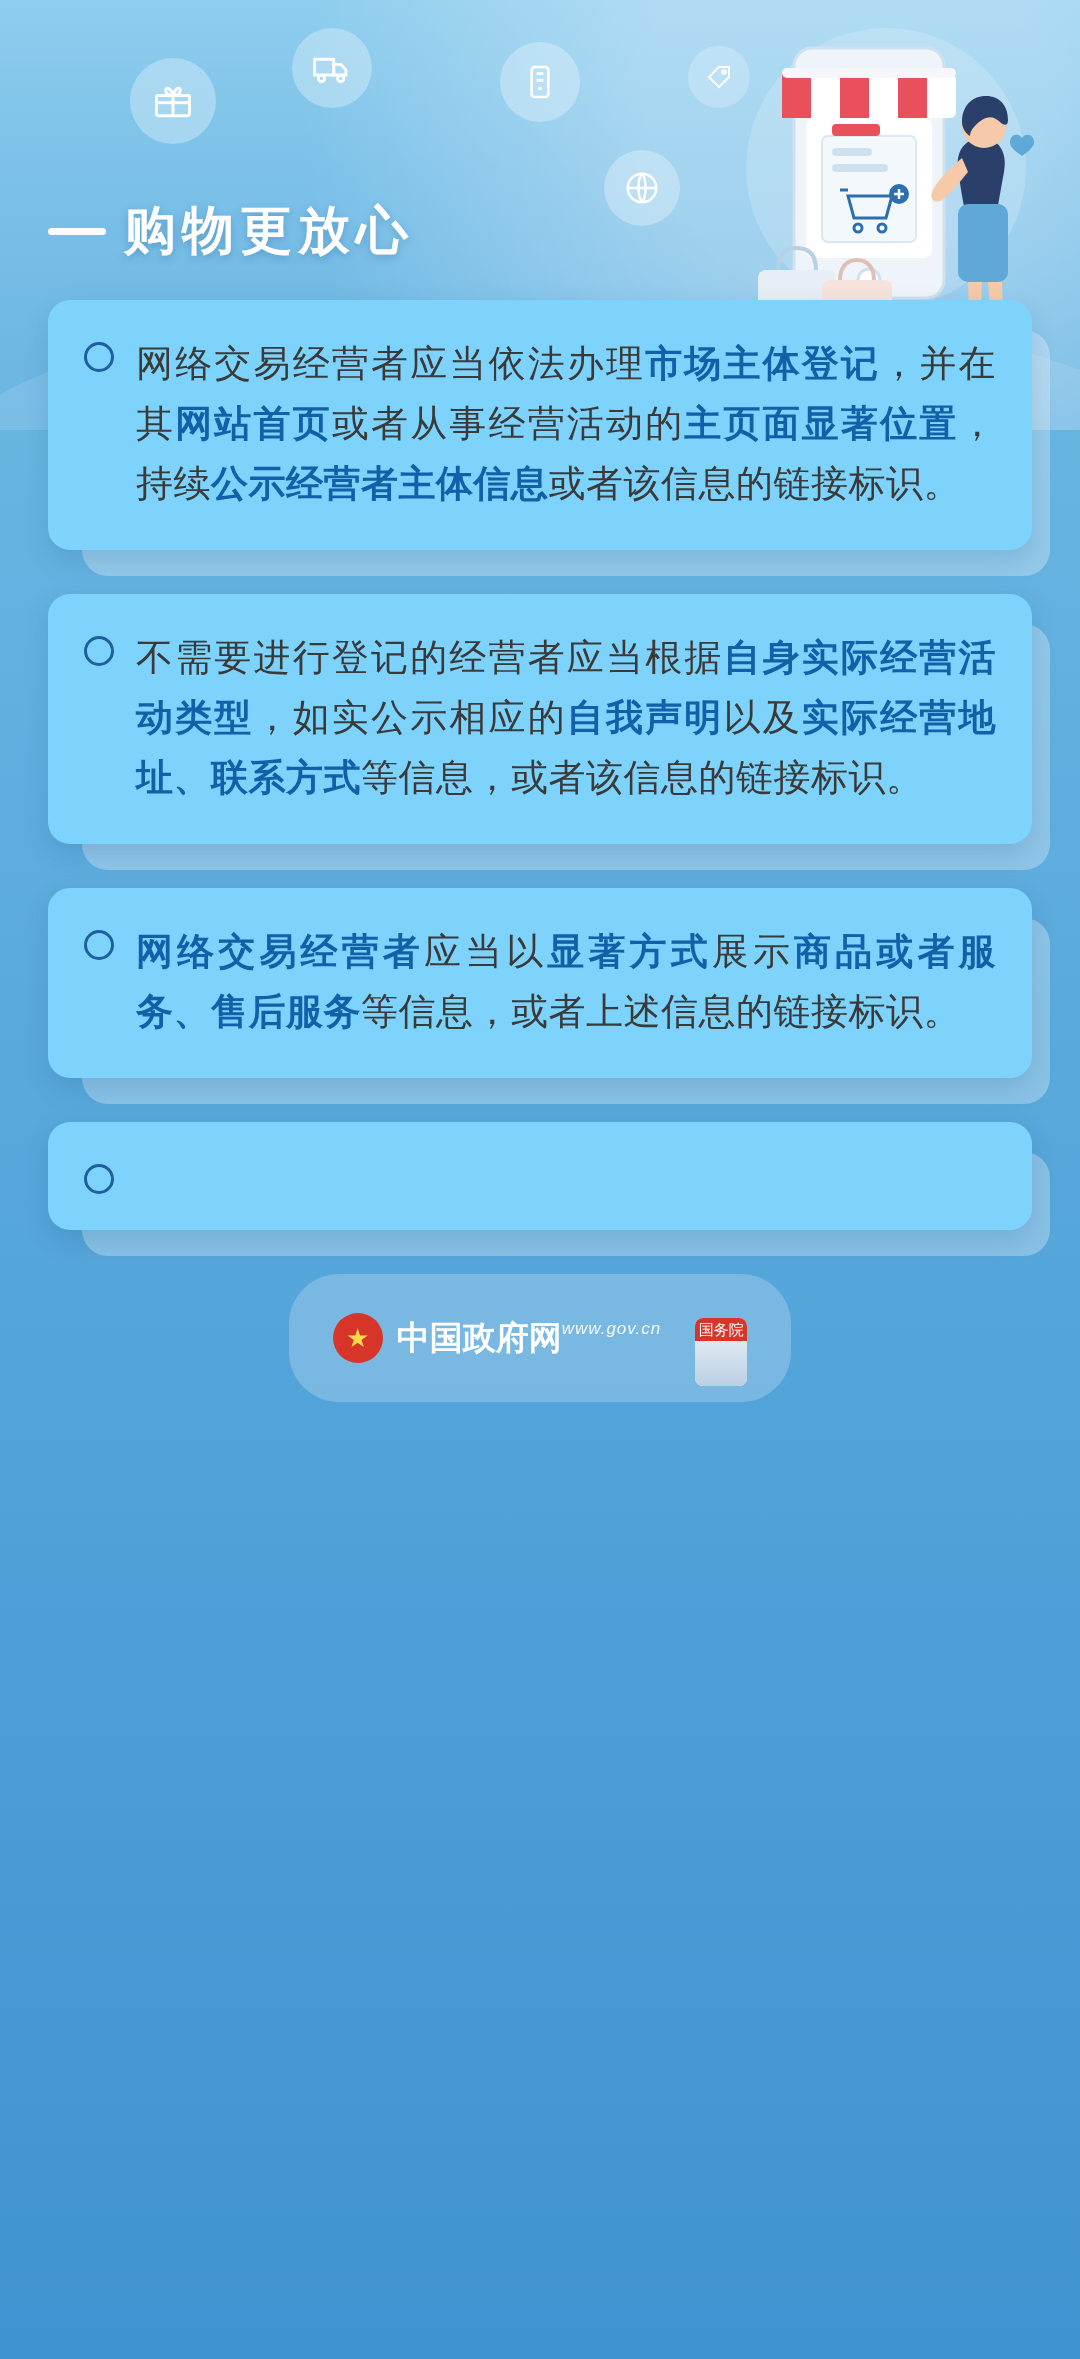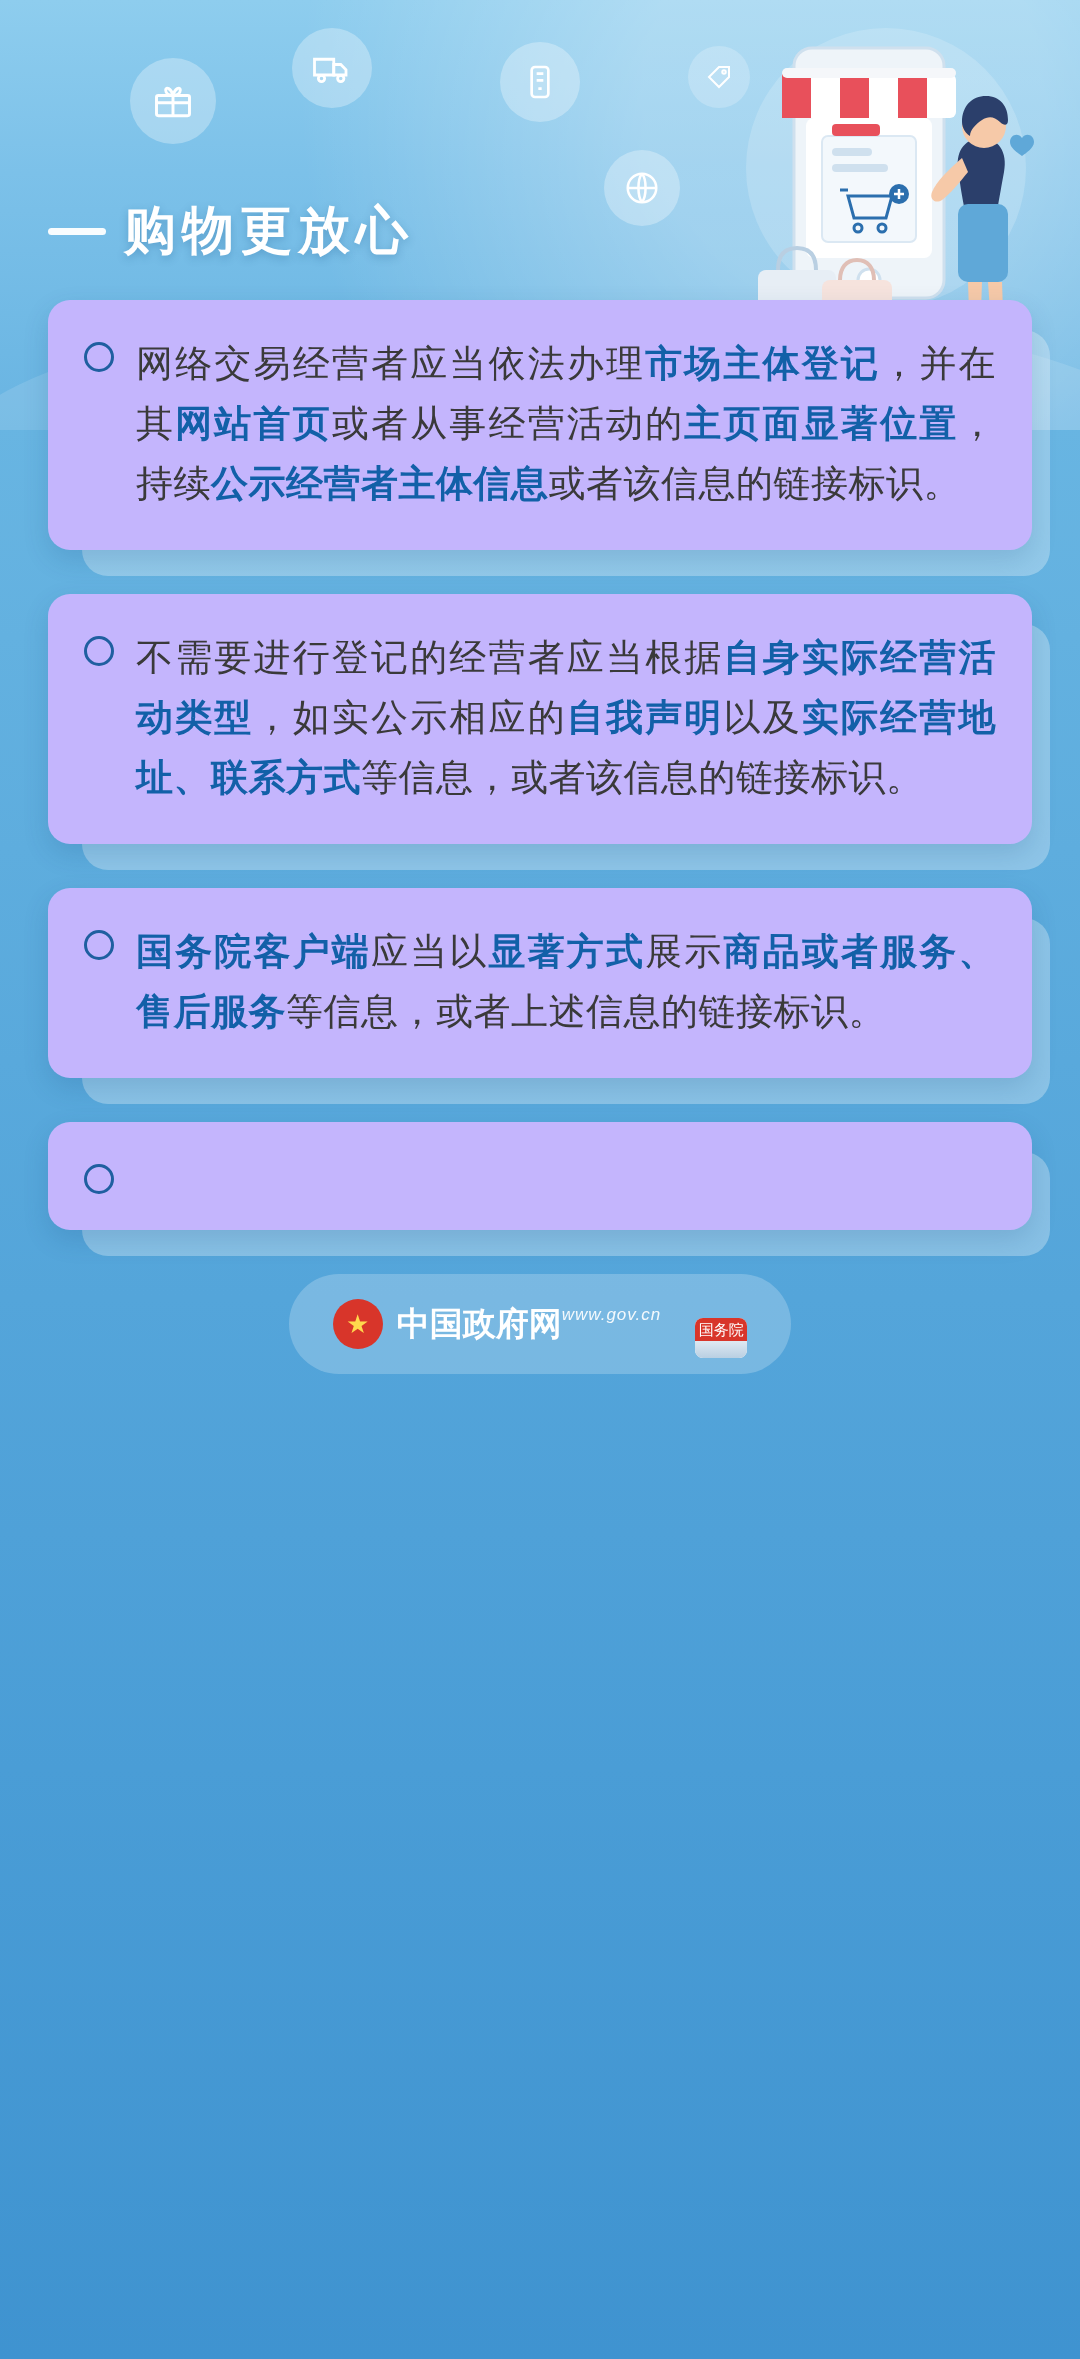--- a/index.html
+++ b/index.html
@@ -109,21 +109,21 @@
     position: absolute;
     left: 34px;
     top: 30px;
     right: -18px;
     bottom: -26px;
     background: rgba(255,255,255,0.30);
     border-radius: 26px;
   }
   .card {
     position: relative;
-    background: #c4b5fd;
+    background: #7dd3fc;
     border-radius: 22px;
     padding: 34px 36px 36px 36px;
     display: flex;
     gap: 22px;
     box-shadow: 0 10px 26px rgba(20,70,120,0.16);
   }
   .bullet {
     flex: 0 0 auto;
     width: 30px;
     height: 30px;
@@ -171,21 +171,21 @@
     background: #d8352a;
     display: flex;
     align-items: center;
     justify-content: center;
     color: #ffd84d;
     font-size: 26px;
     line-height: 1;
   }
   .gov-badge {
     width: 52px;
-    height: 40px;
+    height: 68px;
     border-radius: 8px;
     background: #ffffff;
     display: flex;
     flex-direction: column;
     overflow: hidden;
     margin-top: 28px;
   }
   .gov-badge .gb-top {
     background: #d8352a;
     color: #fff;
@@ -331,21 +331,21 @@
     <div class="card">
       <div class="bullet"></div>
       <div class="card-text">不需要进行登记的经营者应当根据<b>自身实际经营活动类型</b>，如实公示相应的<b>自我声明</b>以及<b>实际经营地址、联系方式</b>等信息，或者该信息的链接标识。</div>
     </div>
   </div>
 
   <div class="card-wrap">
     <div class="card-shadow"></div>
     <div class="card">
       <div class="bullet"></div>
-      <div class="card-text"><b>国务院客户端</b>应当以<b>显著方式</b>展示<b>商品或者服务、售后服务</b>等信息，或者上述信息的链接标识。</div>
+      <div class="card-text"><b>网络交易经营者</b>应当以<b>显著方式</b>展示<b>商品或者服务、售后服务</b>等信息，或者上述信息的链接标识。</div>
     </div>
   </div>
 
   <div class="card-wrap">
     <div class="card-shadow"></div>
     <div class="card">
       <div class="bullet"></div>
     </div>
   </div>
 

